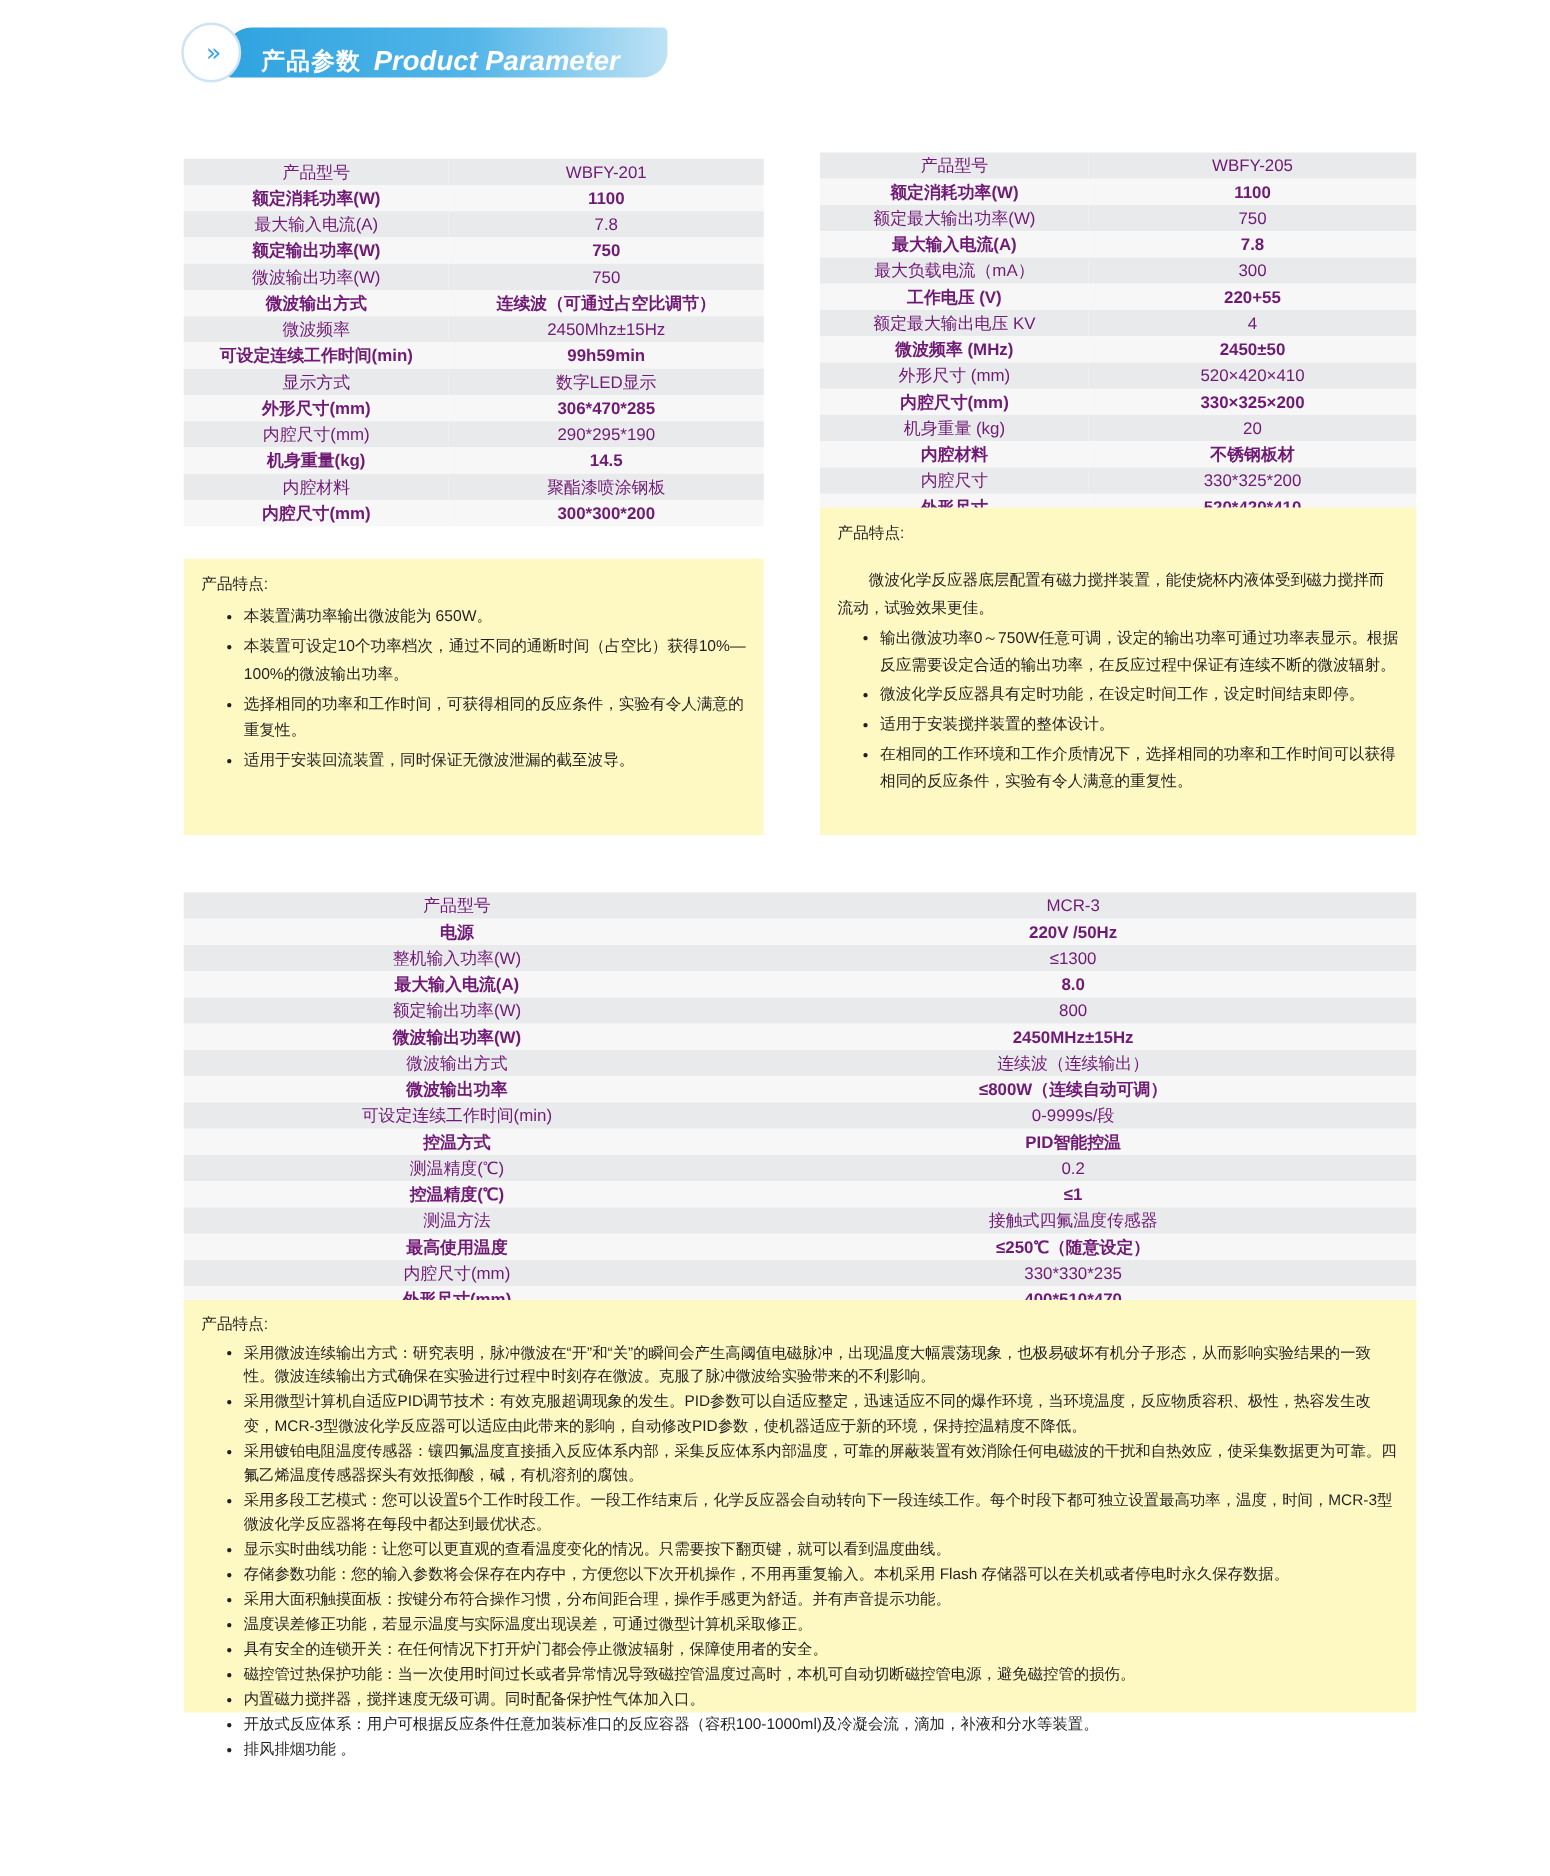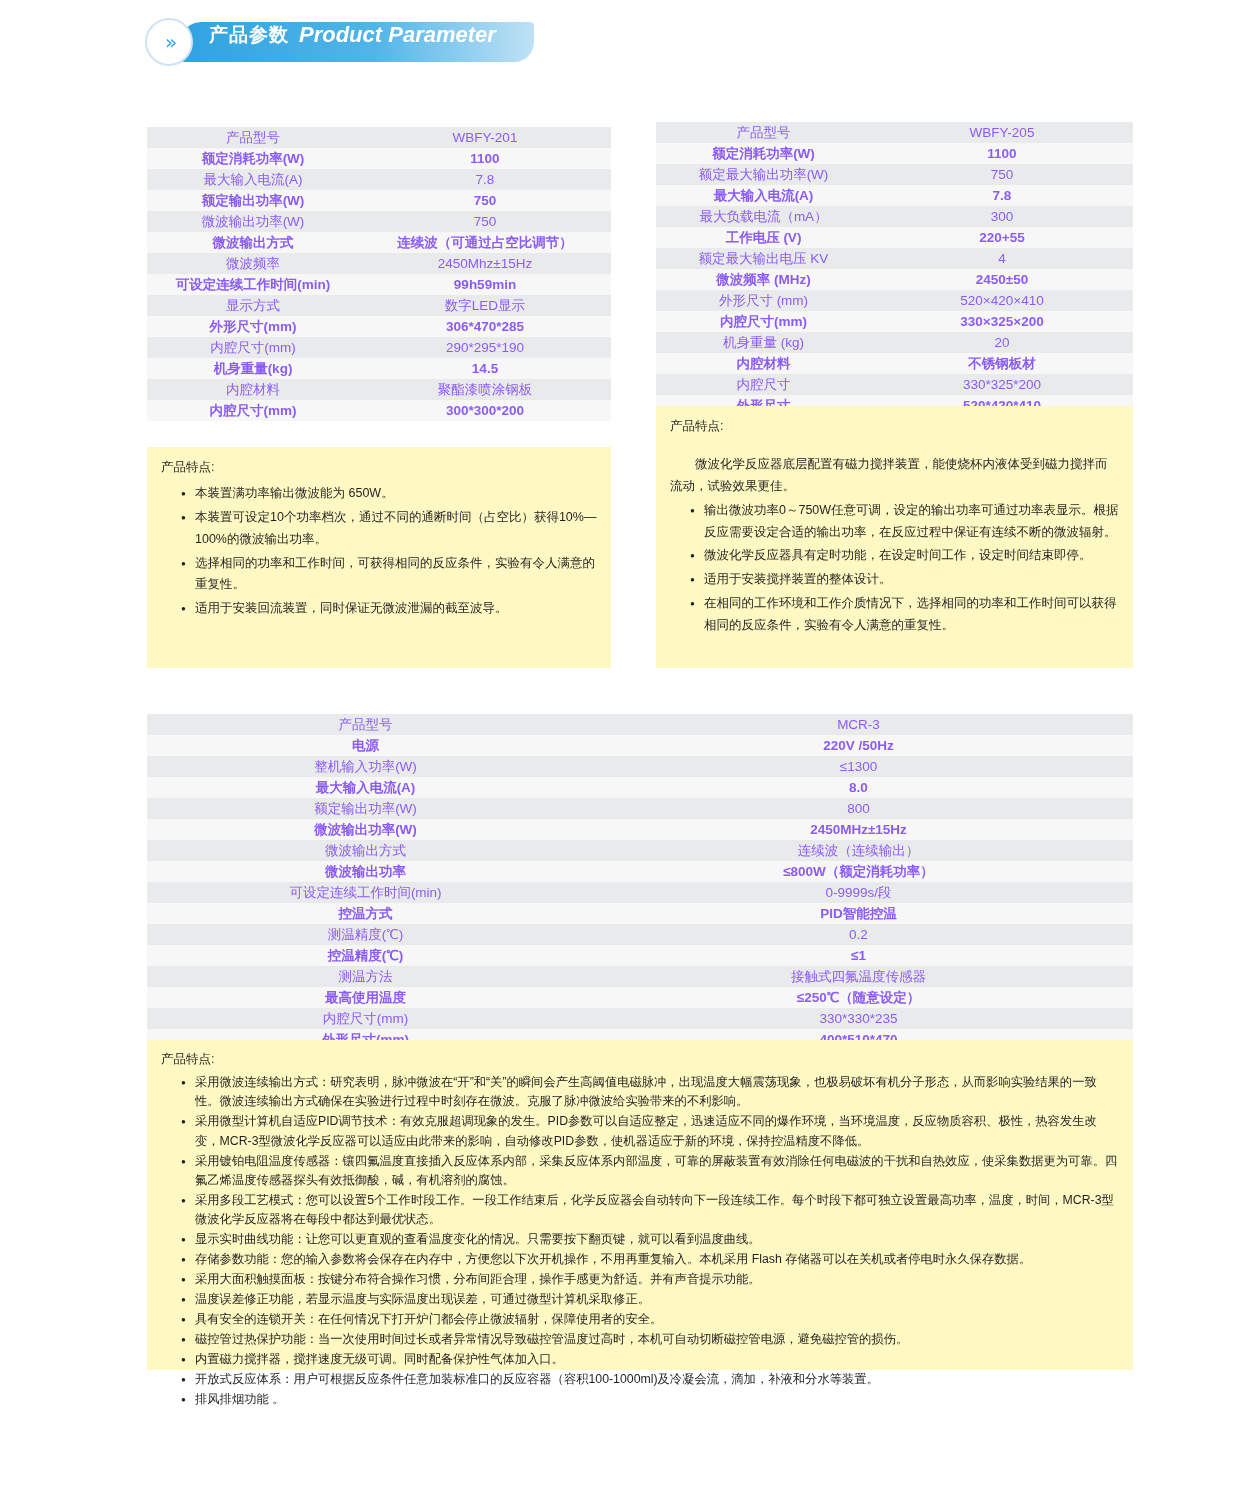--- a/index.html
+++ b/index.html
@@ -41,21 +41,21 @@
     letter-spacing: -4px;
     font-family: "DejaVu Sans", sans-serif;
   }
   .banner-bar {
     position: relative;
     margin-left: -12px;
     height: 40px;
     padding: 0 38px 0 28px;
     background: linear-gradient(90deg, #2fa3e0 0%, #51b5e8 55%, #bfe2f5 100%);
     border-radius: 20px 4px 20px 4px;
-    display: flex; align-items: flex-start;
+    display: flex; align-items: flex-end;
     z-index: 2;
   }
   .banner-cn {
     color: #ffffff;
     font-size: 19px;
     font-weight: bold;
     letter-spacing: 1px;
   }
   .banner-en {
     color: #ffffff;
@@ -63,21 +63,21 @@
     font-weight: bold;
     margin-left: 10px;
     font-style: italic;
   }
 
   
   .spec-table {
     position: absolute;
     border-collapse: collapse;
     font-size: 13.5px;
-    color: #8b5cf6;
+    color: #701a75;
   }
   .spec-table td {
     border: none;
     padding: 3px 4px;
     text-align: center;
     height: 20px;
     line-height: 15px;
   }
   .spec-table tr.odd td { background: #e9eaec; }
   .spec-table tr.even td { background: #f7f7f8; font-weight: bold; }
@@ -321,21 +321,21 @@
         <tr class="even">
           <td class="label">微波输出功率(W)</td>
           <td class="value">2450MHz±15Hz</td>
         </tr>
         <tr class="odd">
           <td class="label">微波输出方式</td>
           <td class="value">连续波（连续输出）</td>
         </tr>
         <tr class="even">
           <td class="label">微波输出功率</td>
-          <td class="value">≤800W（额定消耗功率）</td>
+          <td class="value">≤800W（连续自动可调）</td>
         </tr>
         <tr class="odd">
           <td class="label">可设定连续工作时间(min)</td>
           <td class="value">0-9999s/段</td>
         </tr>
         <tr class="even">
           <td class="label">控温方式</td>
           <td class="value">PID智能控温</td>
         </tr>
         <tr class="odd">

